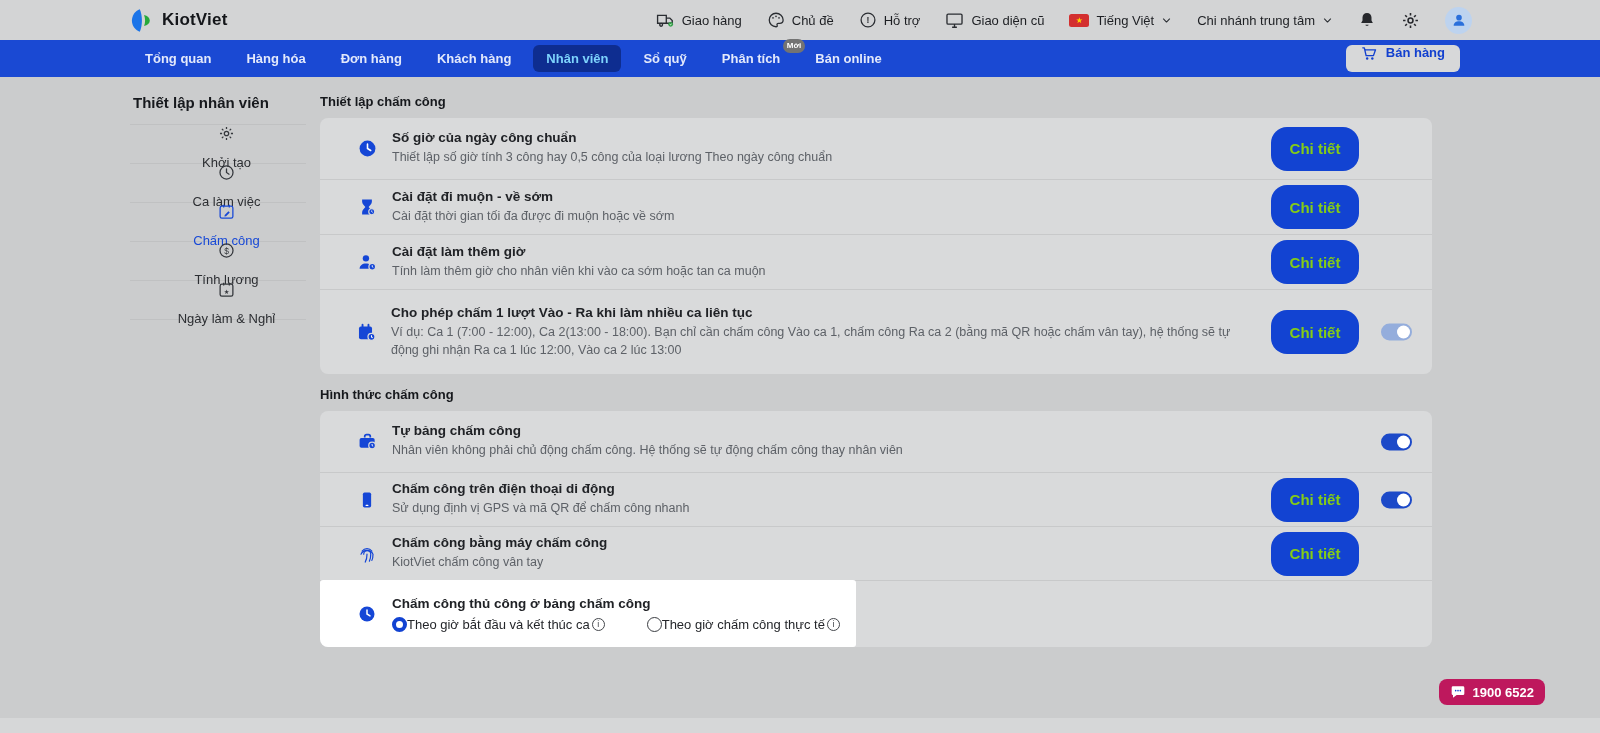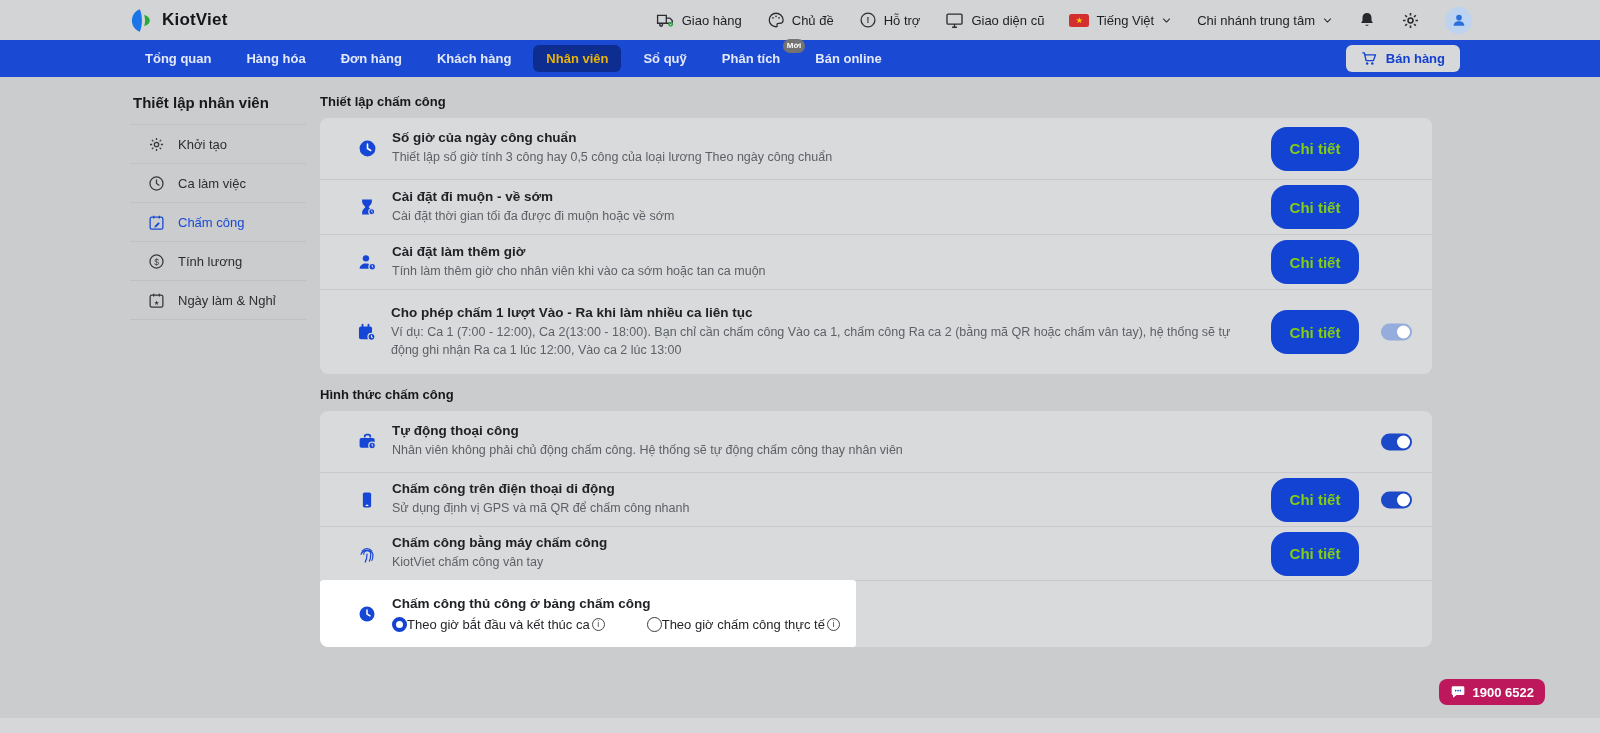--- a/index.html
+++ b/index.html
@@ -16,31 +16,31 @@
   .top-item .ticon{color:#2a2d32;display:flex;}
   .flag{width:20px;height:13px;background:#d32f2f;border-radius:2.5px;color:#ffd600;font-size:8px;display:flex;align-items:center;justify-content:center;font-family:"DejaVu Sans",sans-serif;}
   .chev{display:flex;color:#2a2d32;}
   .iconbtn{display:flex;color:#26282c;cursor:pointer;}
   .avatar{width:27px;height:27px;border-radius:50%;background:#bdd3ef;display:flex;align-items:center;justify-content:center;color:#2a6fdb;cursor:pointer;}
 
   
   .navbar{height:37px;background:#1a49d3;display:flex;align-items:center;padding:0 140px 0 132px;}
   .nav-tabs{display:flex;align-items:center;gap:9px;}
   .nav-tab{padding:6px 13px;font-size:13px;font-weight:bold;color:#e3e9fb;border-radius:6px;position:relative;cursor:pointer;white-space:nowrap;}
-  .nav-tab.active{background:#0e2d90;color:#eab308;}
+  .nav-tab.active{background:#0e2d90;color:#7dd3fc;}
   .badge{position:absolute;top:-6px;right:-12px;background:#737373;color:#fff;font-size:8px;line-height:1;padding:3px 4px;border-radius:8px;font-weight:bold;}
-  .sell-btn{margin-left:auto;display:flex;align-items:center;gap:8px;height:27px;padding:0 15px;border:none;border-radius:6px;background:#d7d8d9;color:#1240cf;font-size:13px;font-weight:bold;cursor:pointer;font-family:inherit;}
+  .sell-btn{margin-left:auto;display:flex;gap:8px;height:27px;padding:0 15px;border:none;border-radius:6px;background:#d7d8d9;color:#1240cf;font-size:13px;font-weight:bold;cursor:pointer;font-family:inherit;}
   .sell-btn .ticon{color:#1240cf;display:flex;}
 
   
   .content{display:flex;}
   .sidebar{width:176px;margin-left:130px;padding-top:17px;flex:none;}
   .sidebar-title{font-size:15px;font-weight:bold;color:#17191d;margin-bottom:13px;padding-left:3px;}
   .side-menu{border-top:1px solid #c0c1c2;}
-  .side-item{display:flex;align-items:center;gap:13px;height:39px;padding-left:17px;font-size:13px;color:#2c2e32;border-bottom:1px solid #c0c1c2;cursor:pointer;}
+  .side-item{display:flex;align-items:center;gap:13px;height:39px;padding-left:17px;font-size:13px;color:#2c2e32;border-bottom:1px solid #c0c1c2;cursor:pointer;flex-direction:column;}
   .side-item .sicon{display:flex;color:#35383d;width:18px;justify-content:center;}
   .side-item.active{color:#1849d6;}
   .side-item.active .sicon{color:#1849d6;}
 
   .main{flex:1;margin-left:14px;margin-right:168px;padding-top:17px;}
   .section-title{font-size:13px;font-weight:bold;color:#16181c;margin-bottom:9px;}
   .card{background:#d9dadb;border-radius:8px;margin-bottom:13px;}
   .row{display:flex;align-items:center;padding-left:37px;border-bottom:1px solid #c8c9ca;position:relative;}
   .card .row:last-child{border-bottom:none;}
   .h62{height:62px;} .h55{height:55px;} .h84{height:84px;} .h54{height:54px;} .h66{height:66px;}
@@ -317,21 +317,21 @@
       <div class="row h62">
         <span class="row-icon">
           <svg width="19" height="19" viewBox="0 0 24 24">
               <rect x="2" y="7.5" width="19" height="12.5" rx="2.3" fill="currentColor"></rect>
               <path d="M8.5 7V5.4a2.2 2.2 0 012.2-2.2h2.6a2.2 2.2 0 012.2 2.2V7" fill="none" stroke="currentColor" stroke-width="2.2"></path>
               <circle cx="17.8" cy="17" r="4.2" fill="currentColor" stroke="#d9dadb" stroke-width="1.6"></circle>
               <path d="M17.8 15.2v1.9l1.3.9" fill="none" stroke="#fff" stroke-width="1.2"></path>
             </svg>
         </span>
         <div class="row-text">
-          <div class="row-title">Tự động thoại công</div>
+          <div class="row-title">Tự bảng chấm công</div>
           <div class="row-desc">Nhân viên không phải chủ động chấm công. Hệ thống sẽ tự động chấm công thay nhân viên</div>
         </div>
         <span class="toggle on"></span>
       </div>
       <div class="row h54">
         <span class="row-icon">
           <svg width="18" height="18" viewBox="0 0 24 24">
               <rect x="6.5" y="2" width="11" height="20" rx="2.2" fill="currentColor"></rect>
               <rect x="10" y="18.3" width="4" height="1.6" rx="0.8" fill="#fff"></rect>
             </svg>

